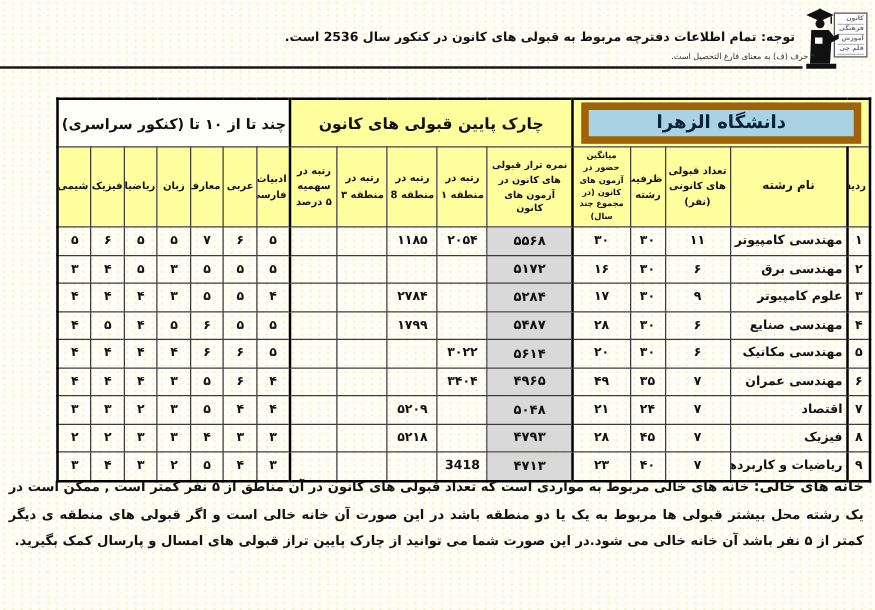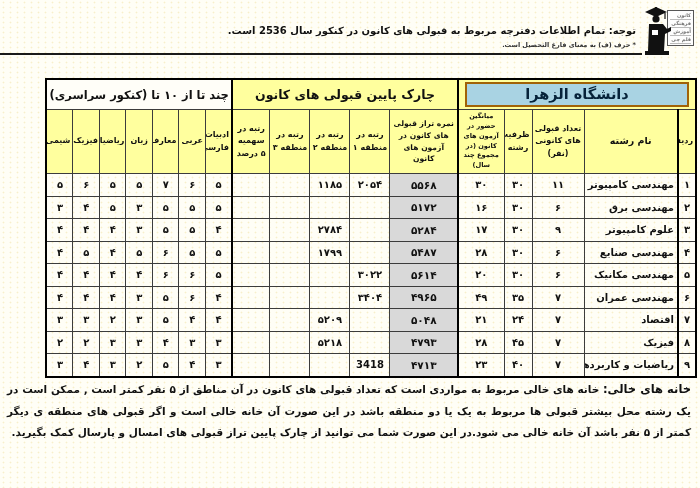--- a/index.html
+++ b/index.html
@@ -10,36 +10,36 @@
     background-size:7px 5px;
     font-family:"DejaVu Sans","Liberation Sans",sans-serif;
     direction:rtl;
   }
   
   .hdr{position:absolute;top:0;left:0;right:0;height:62px;}
   .brand{position:absolute;top:2px;right:4px;text-align:center;font-weight:bold;
          font-size:12.5px;line-height:13px;color:#111;}
   .brand .year{font-size:14px;letter-spacing:1px;}
   .note{position:absolute;top:25px;right:64px;font-size:10px;font-weight:bold;color:#111;}
-  .subnote{position:absolute;top:41px;right:64px;font-size:6.5px;color:#333;font-weight:bold;}
+  .subnote{position:absolute;top:41px;right:48px;font-size:6.5px;color:#333;font-weight:normal;}
   .rule{position:absolute;top:53px;right:58px;left:0;border-top:2px solid #1a1a1a;}
   
   .logo{position:absolute;top:3px;right:auto;left:644px;width:52px;height:53px;}
   .logo .board{position:absolute;top:7px;left:23px;width:27px;height:36px;background:#fdfdfd;
                border:1px solid #555;padding:1px 2px;box-sizing:border-box;}
   .logo .board div{font-size:5px;line-height:7px;color:#777;font-weight:bold;text-align:right;
                    border-bottom:.5px solid #bbb;}
   .logo svg{position:absolute;top:0;left:0;}
   
   .tblwrap{position:absolute;top:78px;right:3px;}
   table{border-collapse:collapse;table-layout:fixed;width:650px;direction:rtl;border:2px solid #000;}
   th,td{border:1px solid #3c3c3c;text-align:center;font-weight:bold;padding:0;overflow:hidden;color:#111;}
   .band td{height:29px;}
   .band-right{background:#ffff9e;}
-  .uni-box{display:block;margin:2px 6px;padding:2px 0 3px;background:#a9d3e3;border:2px solid #a16207;
+  .uni-box{display:block;margin:2px 6px;padding:2px 0 3px;background:#a9d3e3;border:6px solid #a16207;
            font-size:14.5px;font-weight:bold;color:#06233a;}
   .band-mid{background:#ffff9e;font-size:12.5px;}
   .band-left{background:#fffef8;font-size:11.5px;}
   .colhead th{background:#ffff9e;height:61px;font-size:8px;line-height:1.55;padding:1px 2px;vertical-align:middle;}
   th.h-radif{font-size:8px;}
   th.h-name{font-size:9.5px;}
   th.h-count{font-size:8px;}
   th.h-cap{font-size:8px;margin-left:32px;}
   th.h-avg{font-size:6.6px;line-height:1.5;}
   th.h-taraz{font-size:7.6px;}
@@ -112,21 +112,21 @@
           <td class="band-left sep-r" colspan="7">چند تا از ۱۰ تا (کنکور سراسری)</td>
         </tr>
         <tr class="colhead">
           <th class="h-radif sep-l">ردیف</th>
           <th class="h-name">نام رشته</th>
           <th class="h-count">تعداد قبولی های کانونی (نفر)</th>
           <th class="h-cap">ظرفیت رشته</th>
           <th class="h-avg">میانگین حضور در آزمون های کانون (در مجموع چند سال)</th>
           <th class="h-taraz sep-r">نمره تراز قبولی های کانون در آزمون های کانون</th>
           <th>رتبه در منطقه ۱</th>
-          <th>رتبه در منطقه ۲</th>
+          <th>رتبه در منطقه 8</th>
           <th>رتبه در منطقه ۳</th>
           <th class="sep-l">رتبه در سهمیه ۵ درصد</th>
           <th>ادبیات فارسی</th>
           <th>عربی</th>
           <th>معارف</th>
           <th>زبان</th>
           <th>ریاضیات</th>
           <th>فیزیک</th>
           <th>شیمی</th>
         </tr>

